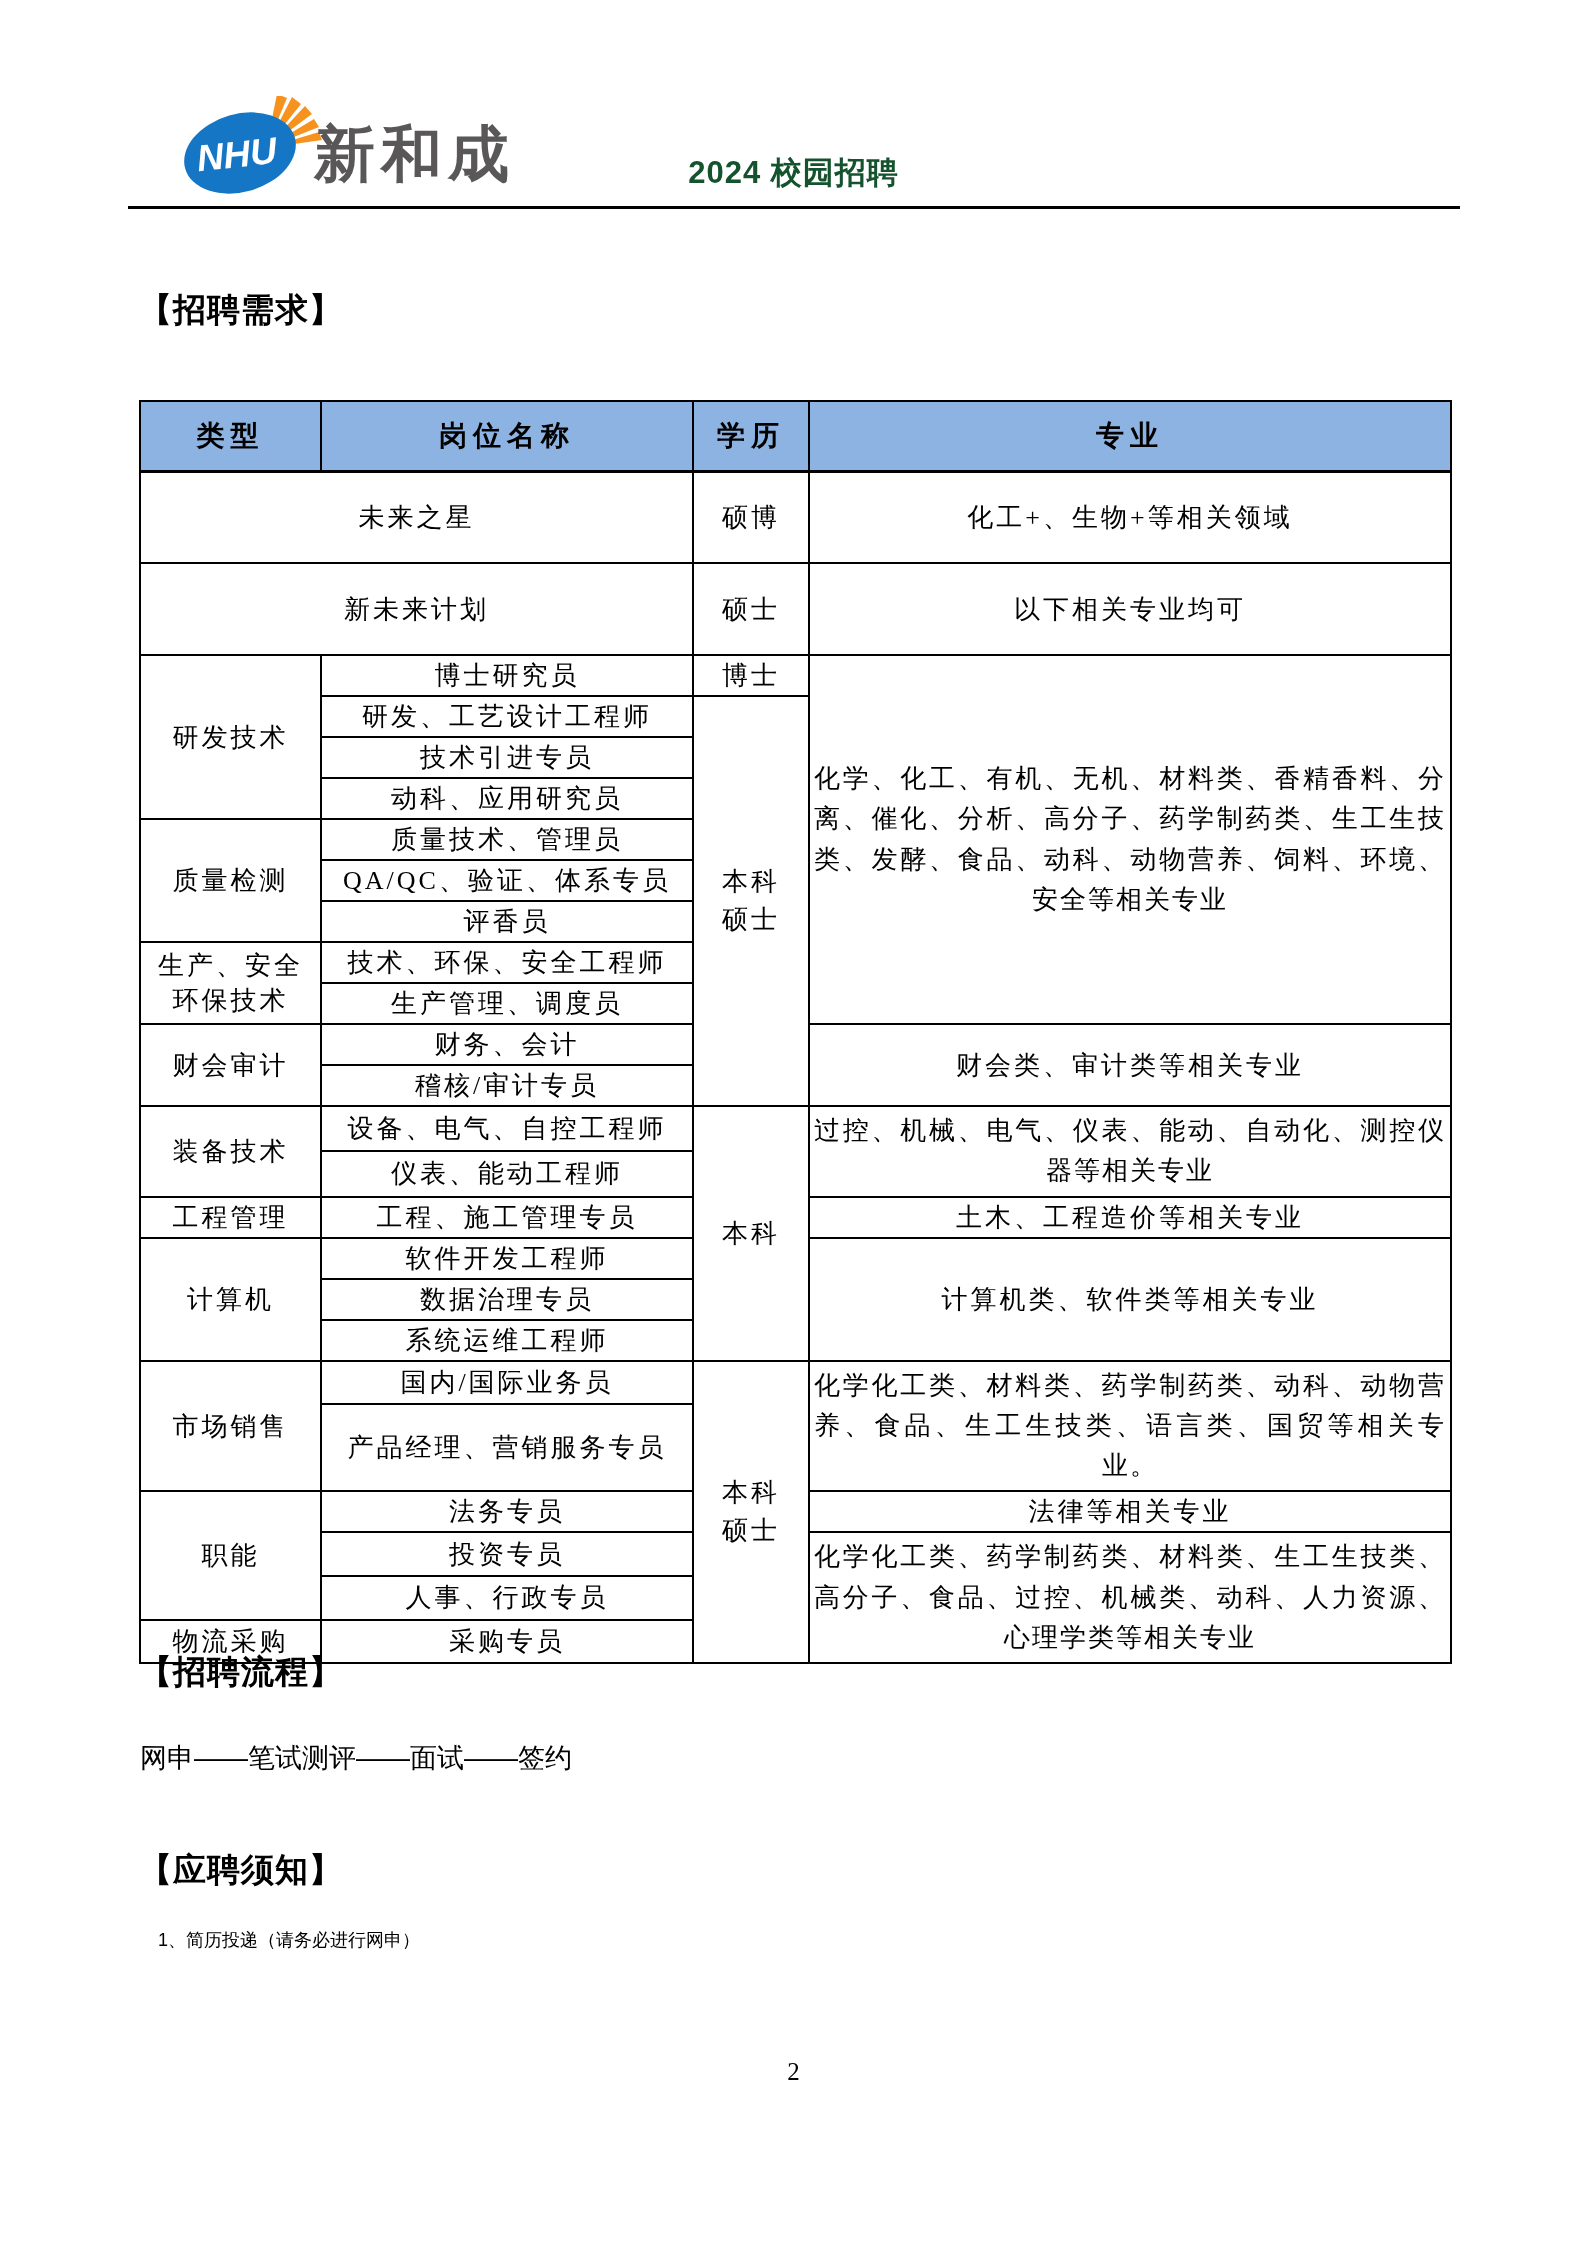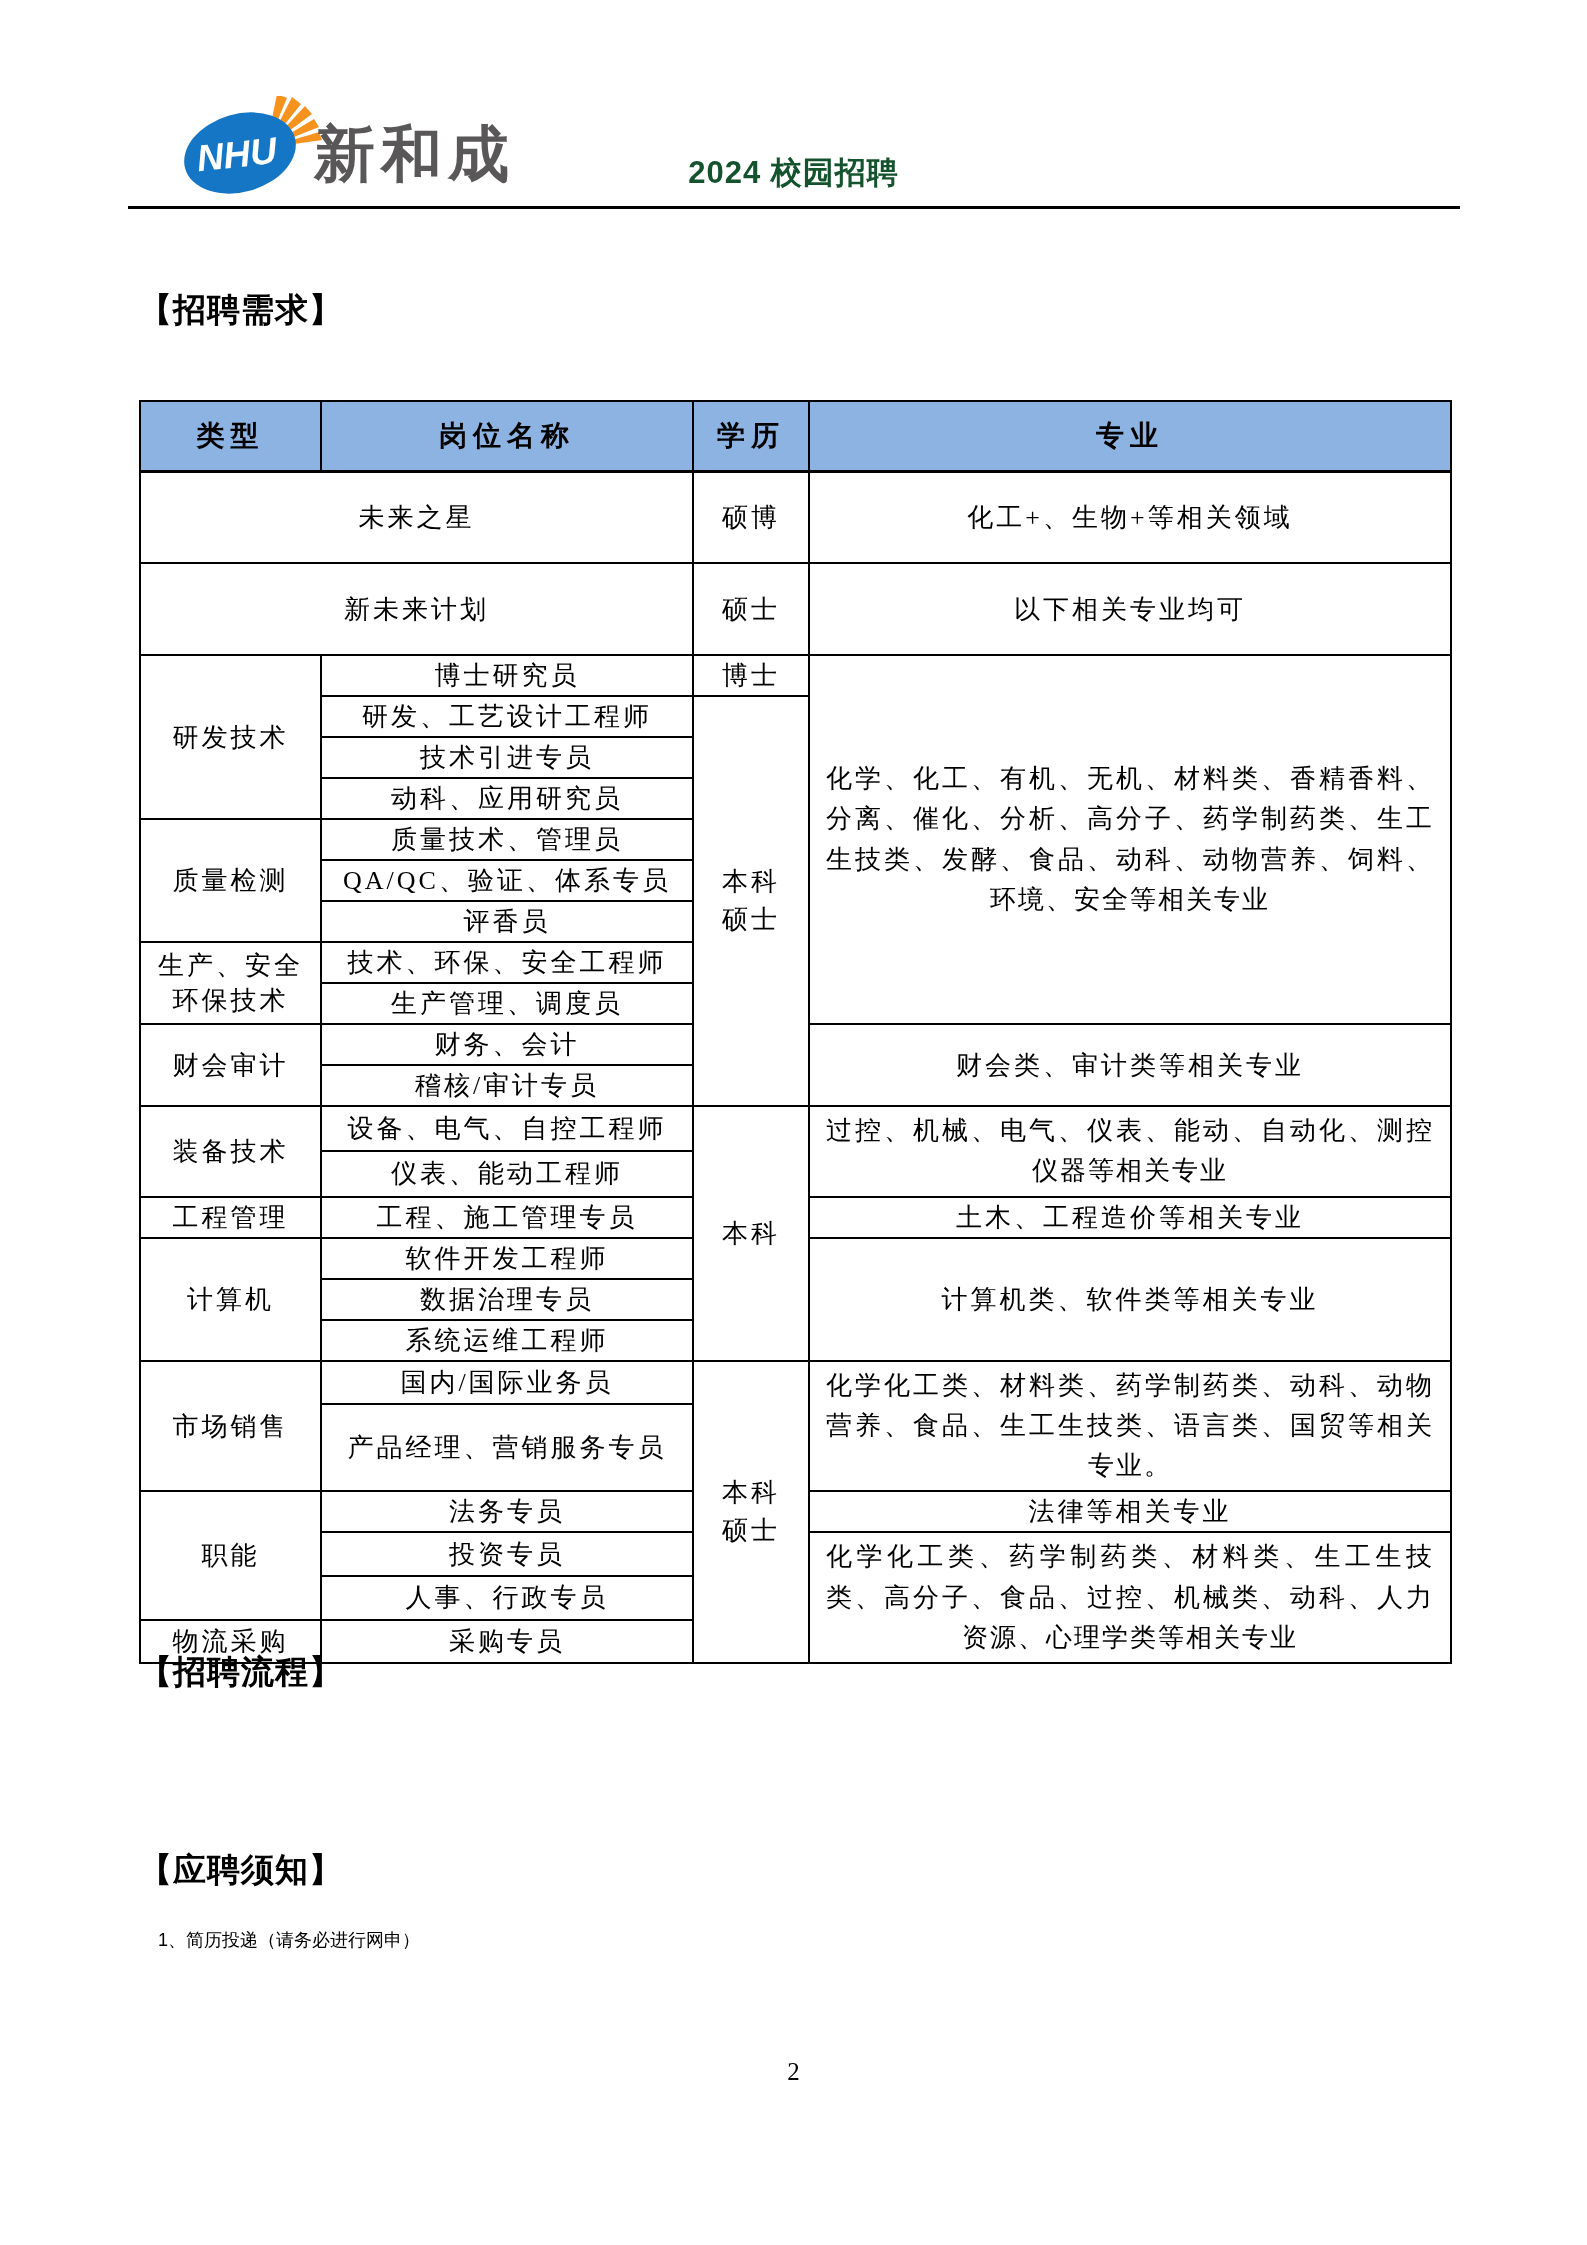--- a/index.html
+++ b/index.html
@@ -76,21 +76,21 @@
   }
   .req-table tbody tr { height: 40px; }
   .req-table tbody tr.r-big { height: 92px; padding-left: 42px; }
   .req-table tbody tr.r-tall { height: 84px; }
   .req-table td { letter-spacing: 3px; }
   .req-table td.spec-multi {
     text-align: justify;
     text-align-last: center;
     letter-spacing: 2px;
     line-height: 1.55;
-    padding: 4px 16px;
+    padding: 4px 4px;
   }
   .req-table td.pre { white-space: pre-line; line-height: 1.45; }
 </style>
 </head>
 <body>
 
 <div class="page">
 
   <div class="logo-wrap">
     <svg width="345" height="102" viewBox="0 0 345 102">
@@ -228,19 +228,20 @@
           <td>人事、行政专员</td>
         </tr>
         <tr>
           <td>物流采购</td>
           <td>采购专员</td>
         </tr>
       </tbody>
   </table>
 
   <div class="section-title st-proc">【招聘流程】</div>
+  <div class="flow-text">网申——笔试测评——面试——签约</div>
 
   <div class="section-title st-notice">【应聘须知】</div>
   <div class="notice-1">1、简历投递（请务必进行网申）</div>
 
   <div class="page-num">2</div>
 
 </div>
 
 </body></html>

